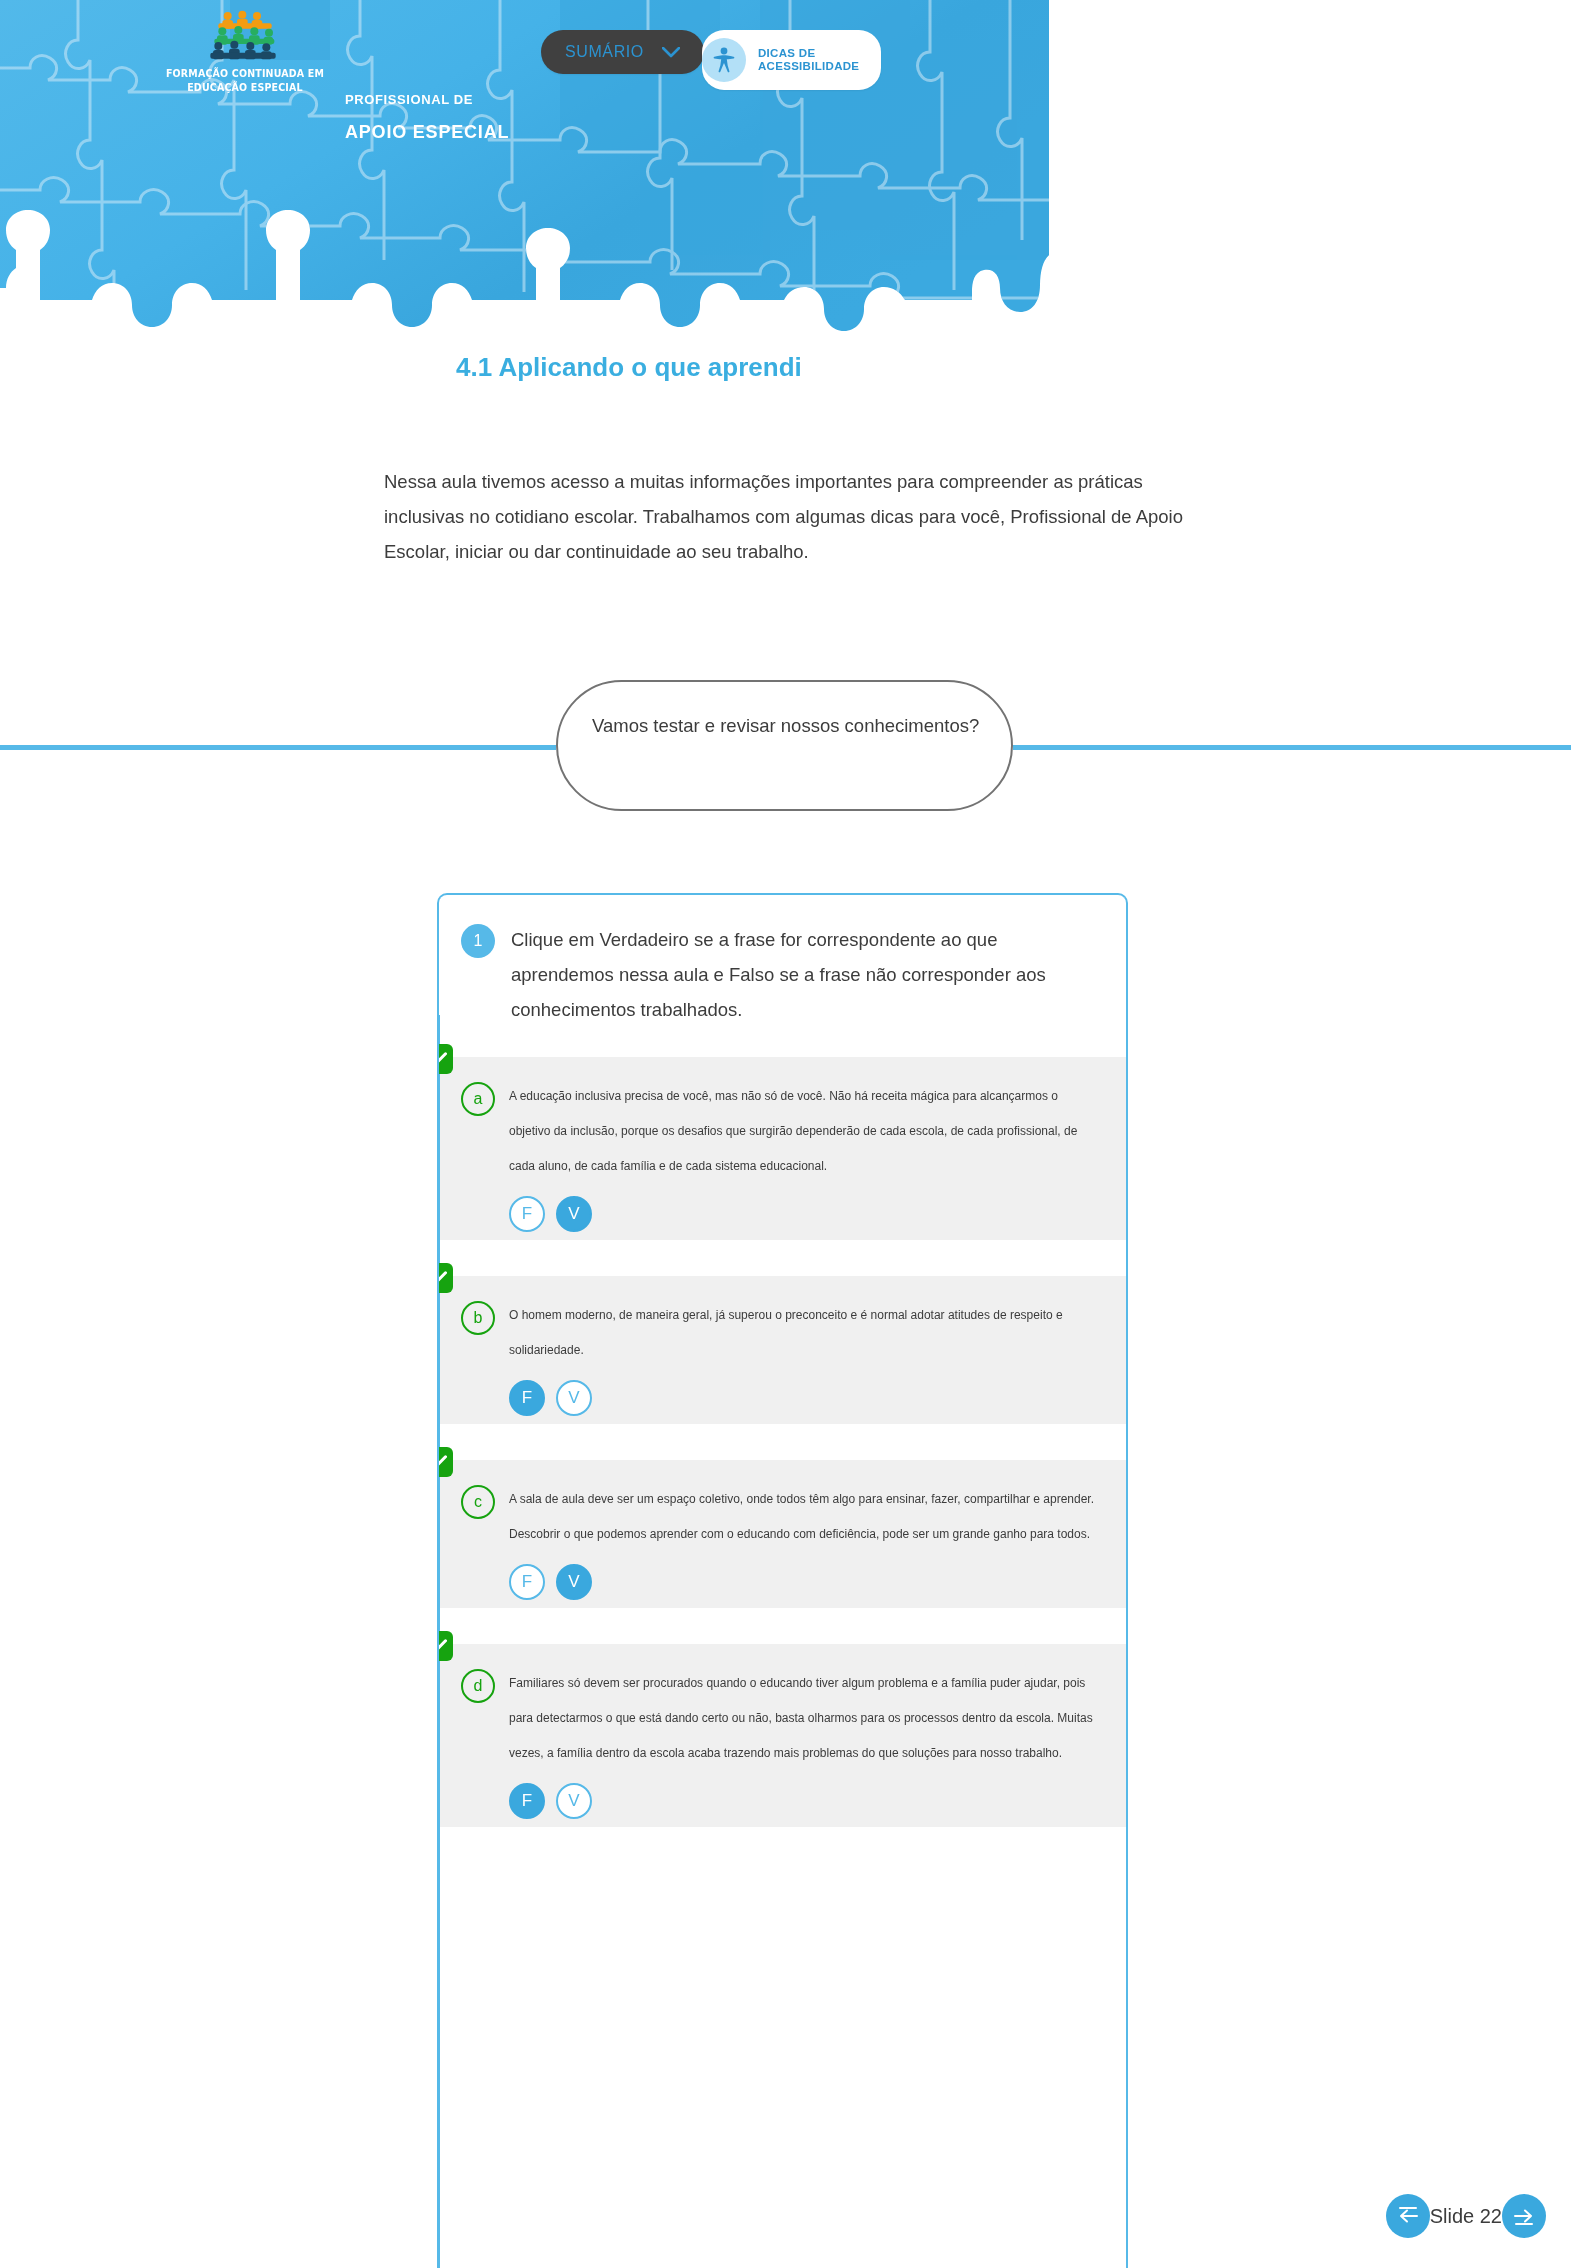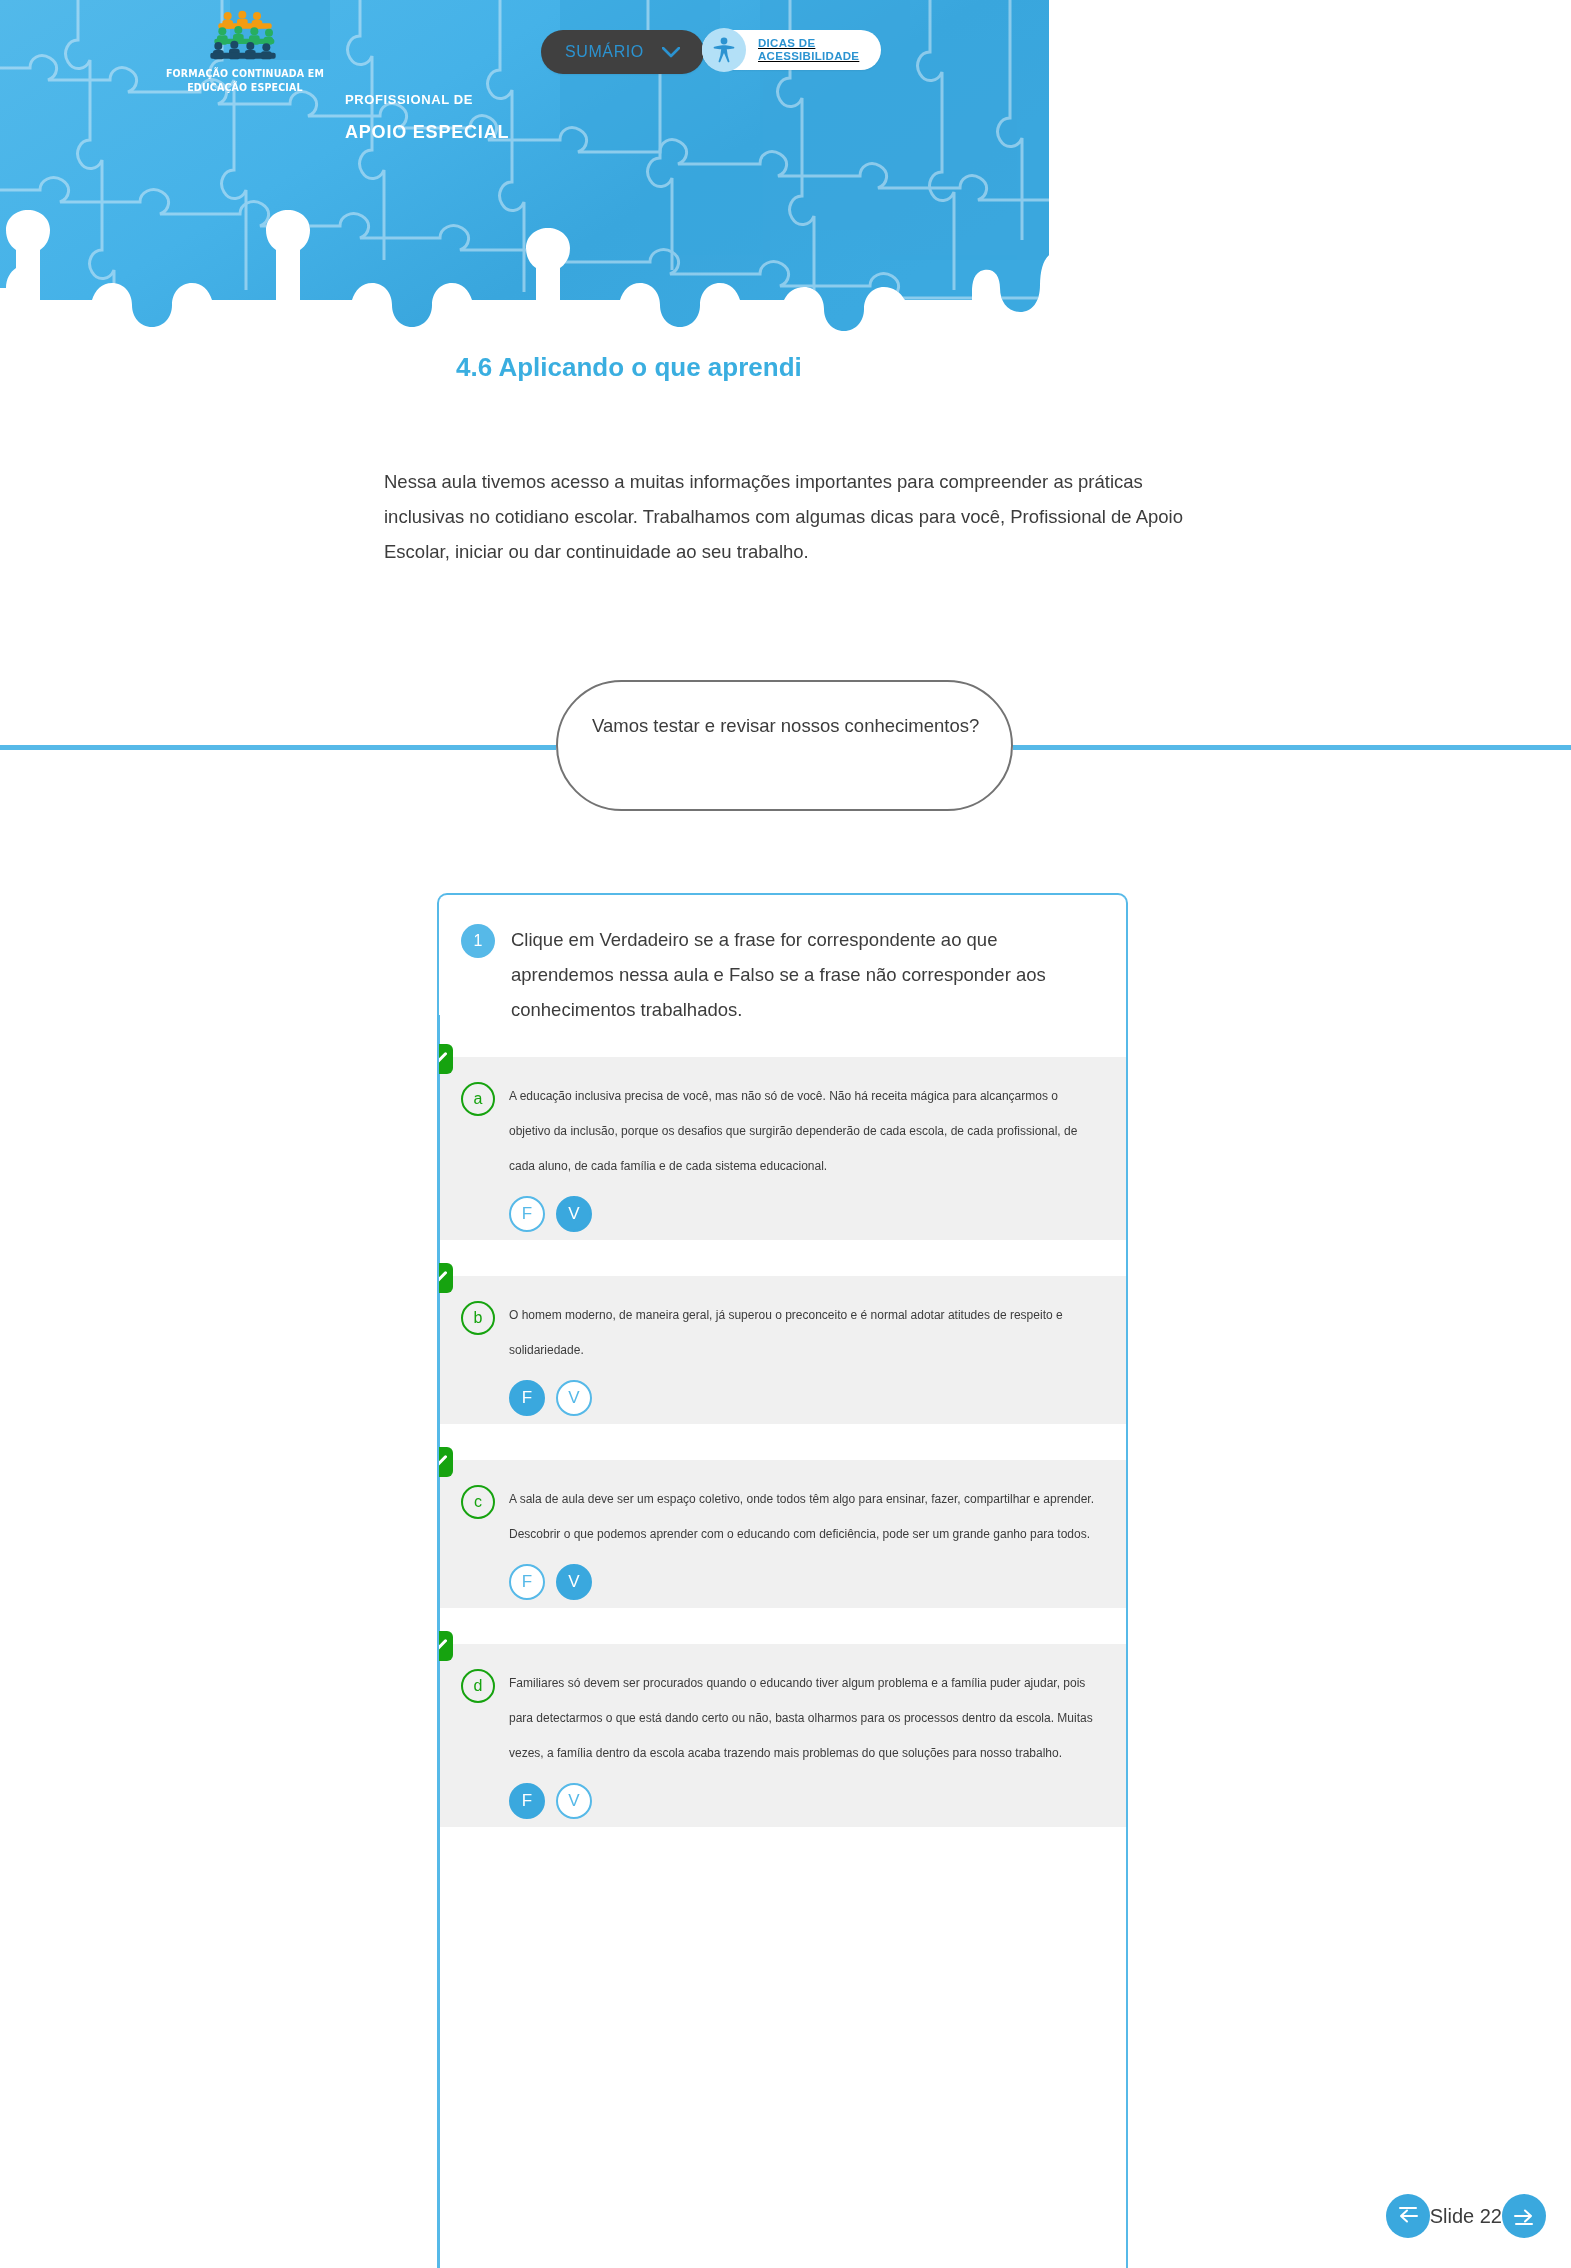--- a/index.html
+++ b/index.html
@@ -55,25 +55,24 @@
     box-shadow: 0 1px 2px rgba(0,0,0,.06);
   }
   .btn-sumario .lbl {
     color: #2b93d1; font-size: 16px; letter-spacing: .6px;
     font-family: "Liberation Sans", sans-serif;
   }
   .chev { width: 18px; height: 11px; display:block; }
 
   .btn-acess {
     position: absolute; left: 702px; top: 30px; z-index: 6;
-    height: 40px; padding-right: 22px;
+    height: 60px; padding-right: 22px;
     background: #ffffff; border-radius: 22px;
     display: flex; align-items: center; cursor: pointer;
     box-shadow: 0 1px 2px rgba(0,0,0,.06);
-    text-decoration: underline;
   }
   .acess-circle {
     width: 44px; height: 44px; border-radius: 50%;
     background: #b3e0f7; flex: none;
     display: flex; align-items: center; justify-content: center;
     margin-right: 12px;
   }
   .acess-lines {
     color: #2b93d1; font-size: 11.5px; font-weight: bold;
     line-height: 13.5px; letter-spacing: .3px;
@@ -370,21 +369,21 @@
         <circle cx="11" cy="4" r="3.4" fill="#2b93d1"></circle>
         <path d="M11 8.2 C6.5 8.2 2.2 9.4 1.2 9.8 C0.4 10.1 0.4 11.4 1.4 11.5 C3.4 11.8 6.6 12.2 8.2 12.3 L7.3 18.5 L5.6 24.3 C5.3 25.3 6.9 25.8 7.3 24.8 L9.6 19.2 L11 15.9 L12.4 19.2 L14.7 24.8 C15.1 25.8 16.7 25.3 16.4 24.3 L14.7 18.5 L13.8 12.3 C15.4 12.2 18.6 11.8 20.6 11.5 C21.6 11.4 21.6 10.1 20.8 9.8 C19.8 9.4 15.5 8.2 11 8.2 Z" fill="#2b93d1"></path>
       </svg>
     </span>
     <span class="acess-lines">
       <div>DICAS DE</div>
       <div>ACESSIBILIDADE</div>
     </span>
   </div>
 
-  <h1 class="section-title">4.6 Aplicando o que aprendi</h1>
+  <h1 class="section-title">4.1 Aplicando o que aprendi</h1>
 
   <p class="intro">Nessa aula tivemos acesso a muitas informações importantes para compreender as práticas inclusivas no cotidiano escolar. Trabalhamos com algumas dicas para você, Profissional de Apoio Escolar, iniciar ou dar continuidade ao seu trabalho.</p>
 
   <div class="rule-left"></div>
   <div class="rule-right"></div>
   <div class="callout">
     <div class="ctext">Vamos testar e revisar nossos conhecimentos?</div>
   </div>
 
   <div class="quiz">

